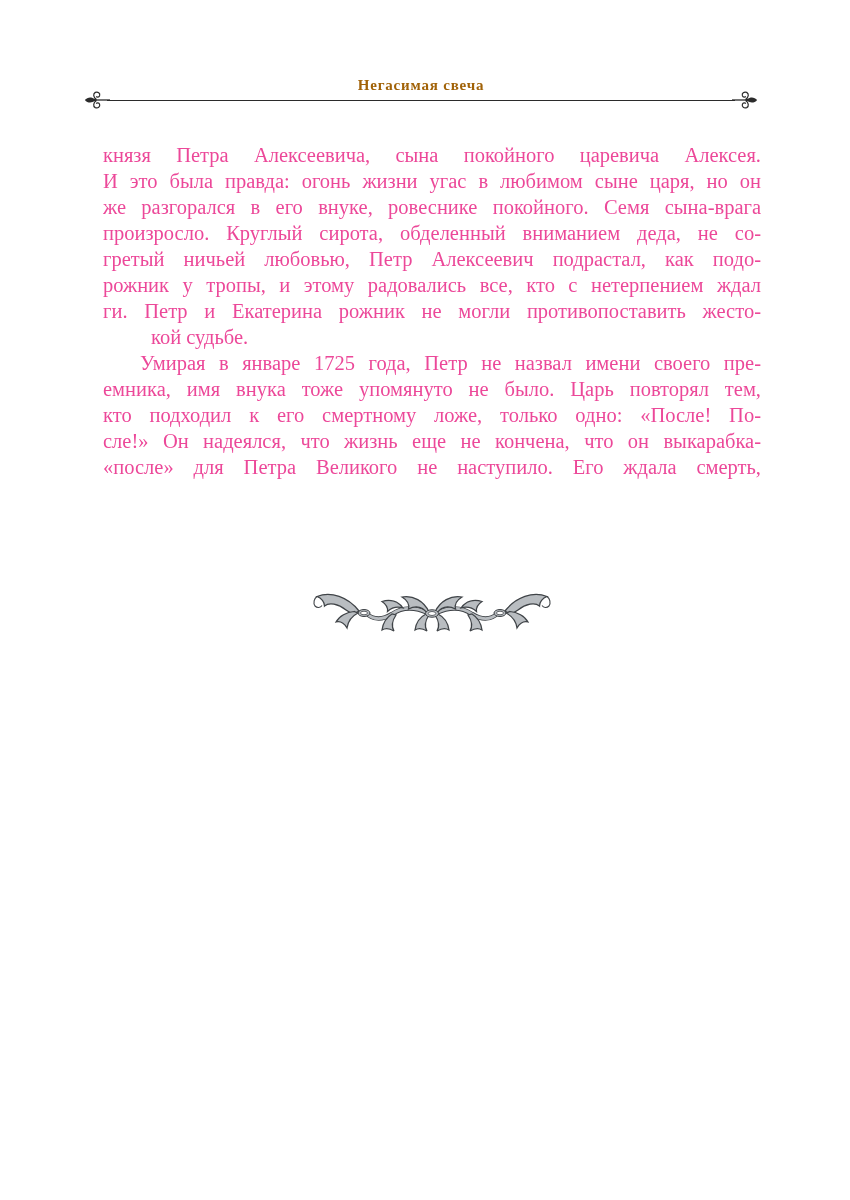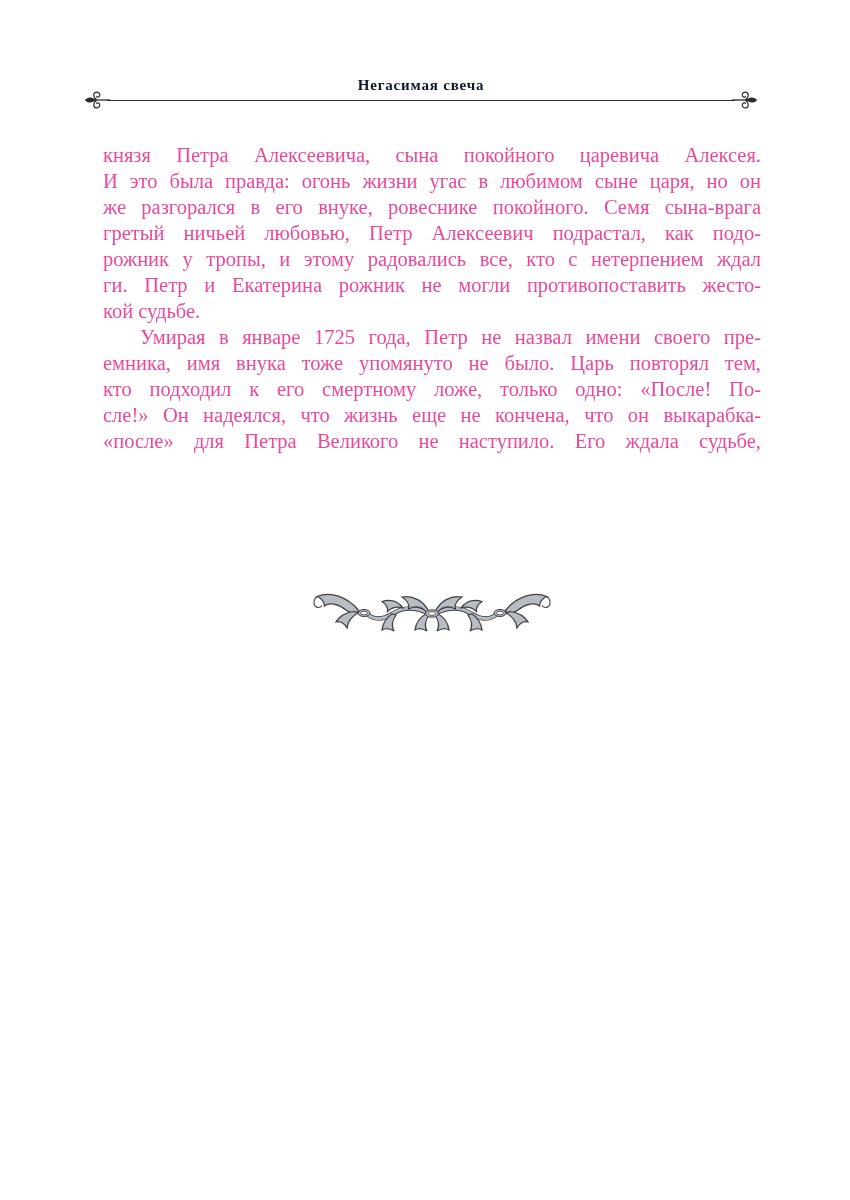--- a/index.html
+++ b/index.html
@@ -20,21 +20,21 @@
   
   .running-header {
     position: absolute;
     top: 77px;
     left: 84px;
     width: 674px;
     text-align: center;
     font-size: 15px;
     font-weight: bold;
     letter-spacing: 0.8px;
-    color: #0f172a;
+    color: #a16207;
     line-height: 16px;
   }
   .header-rule {
     position: absolute;
     top: 91px;
     left: 84px;
     width: 674px;
     height: 18px;
     display: flex;
     align-items: center;
@@ -65,20 +65,21 @@
     text-align-last: justify;
     height: 26px;
     overflow: hidden;
     white-space: nowrap;
   }
   .line {
     white-space: normal;
   }
   .line.para-end {
     text-align-last: left;
+    margin-left: 48px;
   }
   .line.indent {
     text-indent: 37px;
   }
 
   
   .flourish-wrap {
     position: absolute;
     top: 590px;
     left: 103px;
@@ -113,29 +114,30 @@
         <path d="M14,12 C11,14 10,18 13,19.8 C16,21 19,19 18,16 C17.2,14 15,14 14,15" fill="none" stroke="#2b2b2b" stroke-width="1.4"></path>
         <circle cx="13" cy="11" r="1.7" fill="#2b2b2b"></circle>
       </g>
     </svg>
   </div>
 
   <div class="body-text">
     <div class="line">князя Петра Алексеевича, сына покойного царевича Алексея.</div>
     <div class="line">И это была правда: огонь жизни угас в любимом сыне царя, но он</div>
     <div class="line">же разгорался в его внуке, ровеснике покойного. Семя сына-врага</div>
+    <div class="line">произросло. Круглый сирота, обделенный вниманием деда, не со-</div>
     <div class="line">гретый ничьей любовью, Петр Алексеевич подрастал, как подо-</div>
     <div class="line">рожник у тропы, и этому радовались все, кто с нетерпением ждал</div>
     <div class="line">ги. Петр и Екатерина рожник не могли противопоставить жесто-</div>
     <div class="line para-end">кой судьбе.</div>
     <div class="line indent">Умирая в январе 1725 года, Петр не назвал имени своего пре-</div>
     <div class="line">емника, имя внука тоже упомянуто не было. Царь повторял тем,</div>
     <div class="line">кто подходил к его смертному ложе, только одно: «После! По-</div>
     <div class="line">сле!» Он надеялся, что жизнь еще не кончена, что он выкарабка-</div>
-    <div class="line">«после» для Петра Великого не наступило. Его ждала судьбе,</div>
+    <div class="line">«после» для Петра Великого не наступило. Его ждала смерть,</div>
   </div>
 
   <div class="flourish-wrap">
     <svg width="240" height="46" viewBox="0 0 480 92" aria-hidden="true">
       <defs>
         <g id="flourish-half">
 
           <path d="M248,46 C278,32 300,34 320,48 C342,62 360,58 372,46" fill="none" stroke="#3f4347" stroke-width="9"></path>
           <path d="M248,46 C278,32 300,34 320,48 C342,62 360,58 372,46" fill="none" stroke="#b9bdc1" stroke-width="5.5"></path>
 

